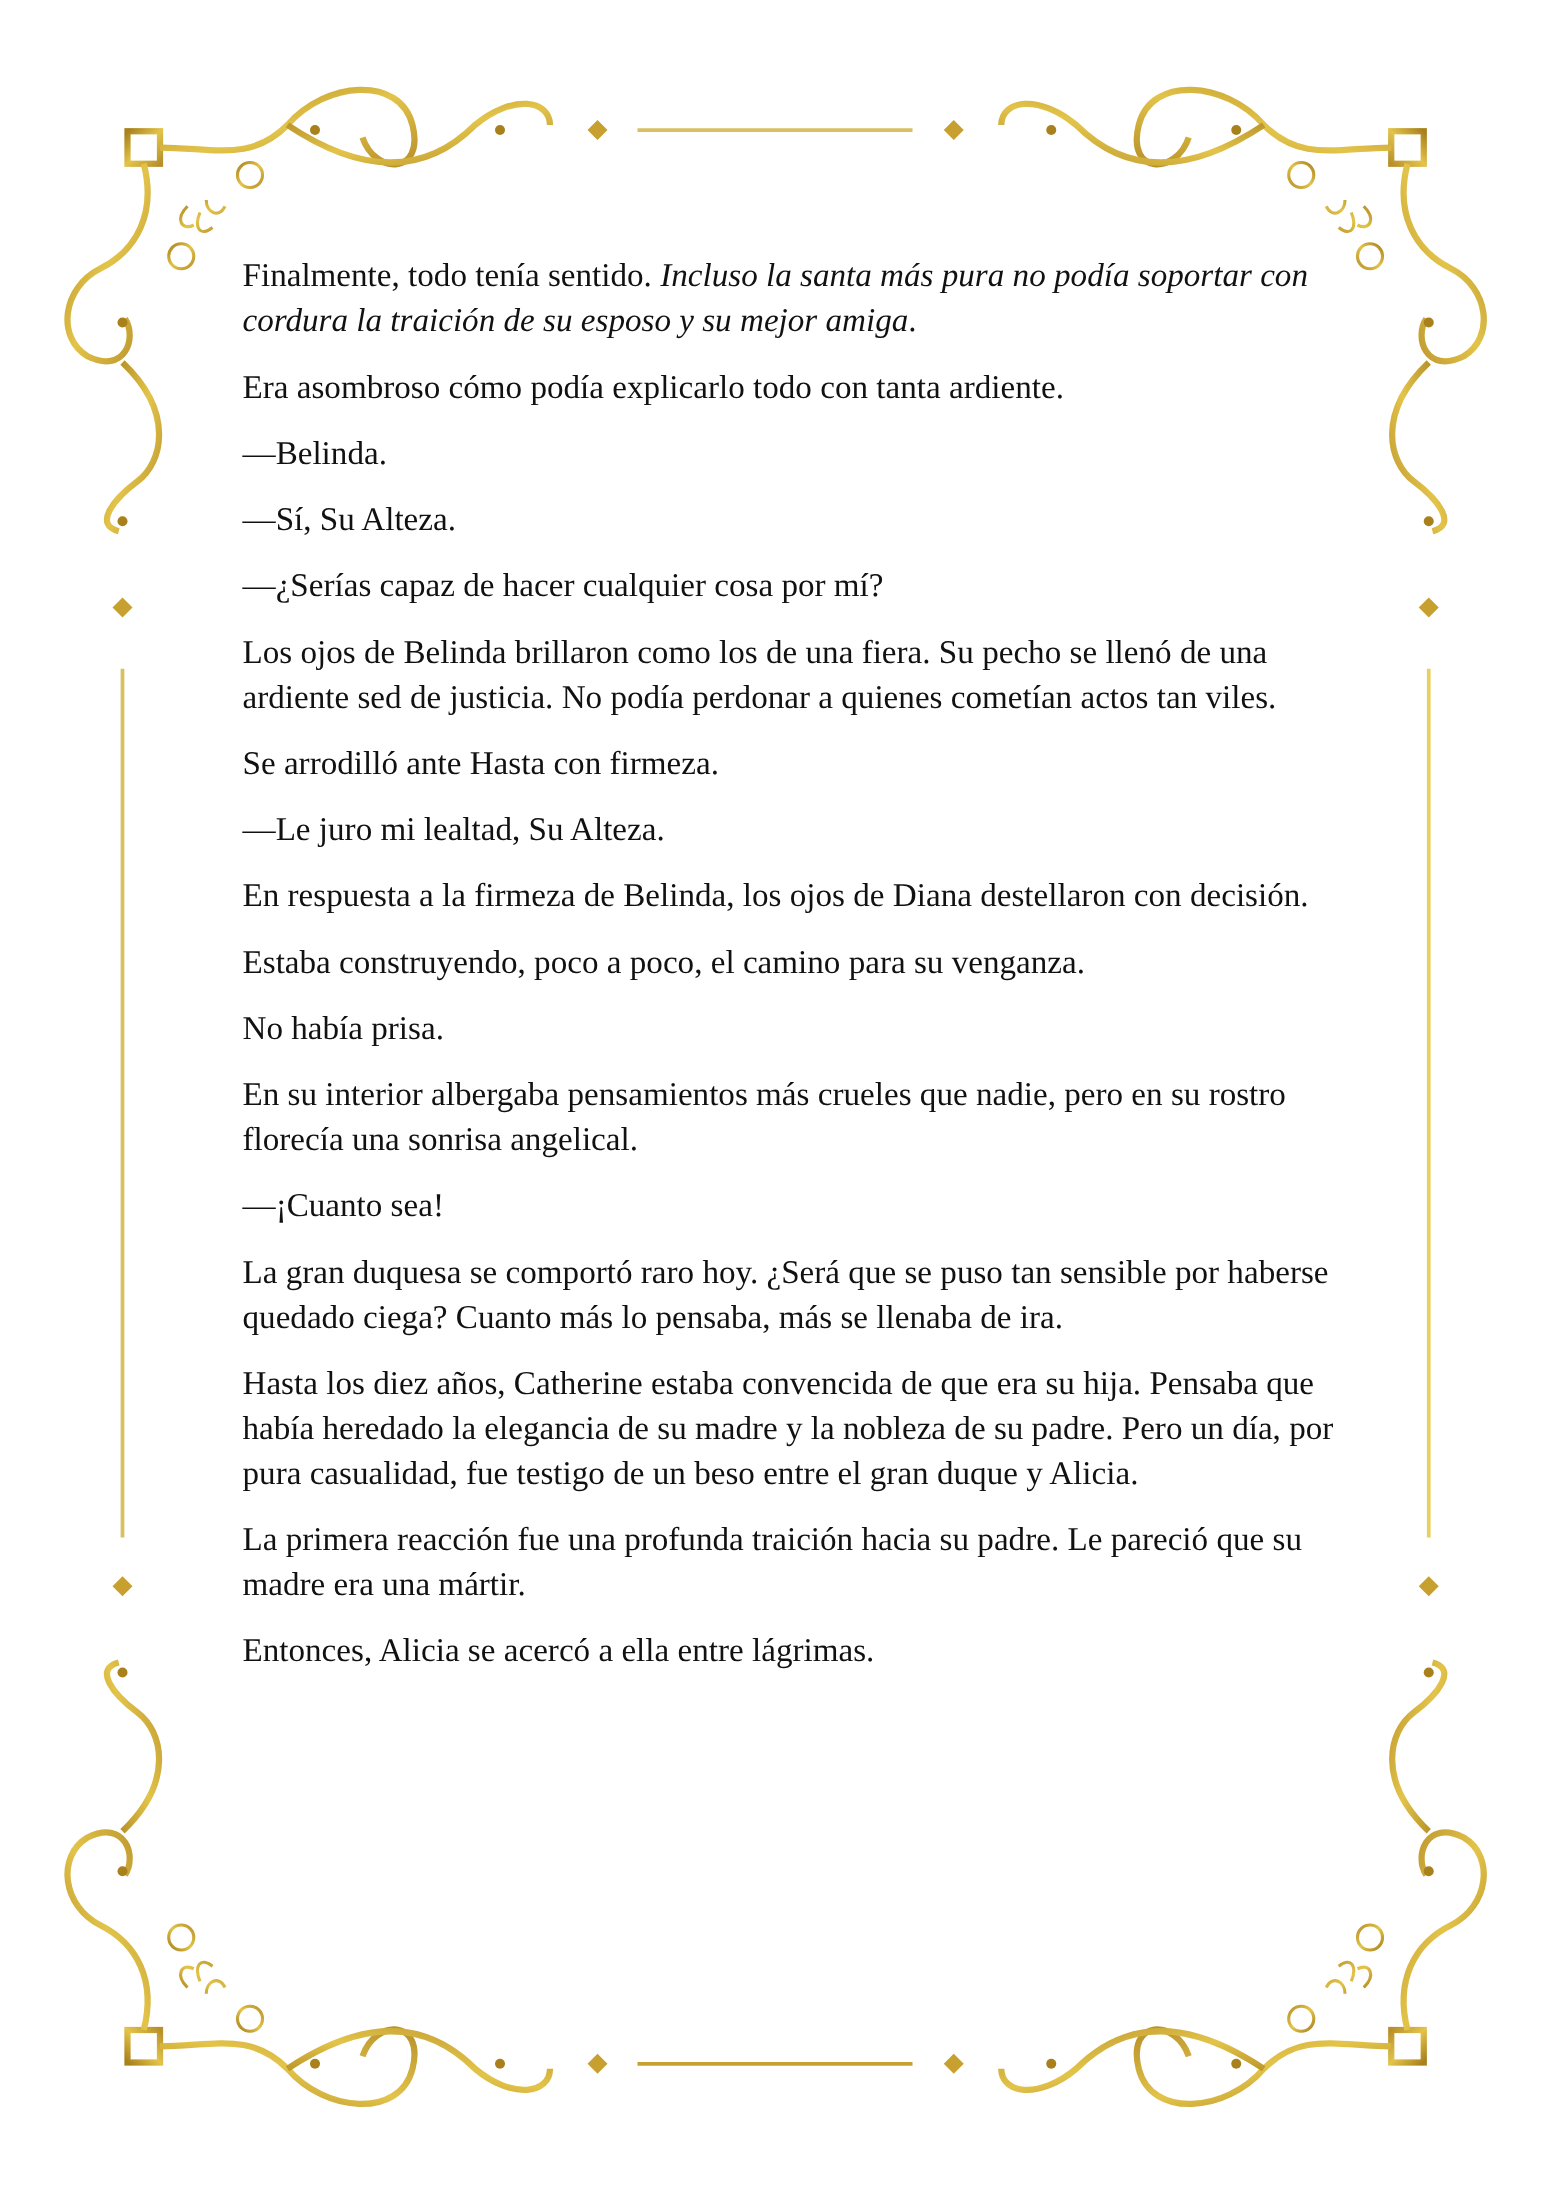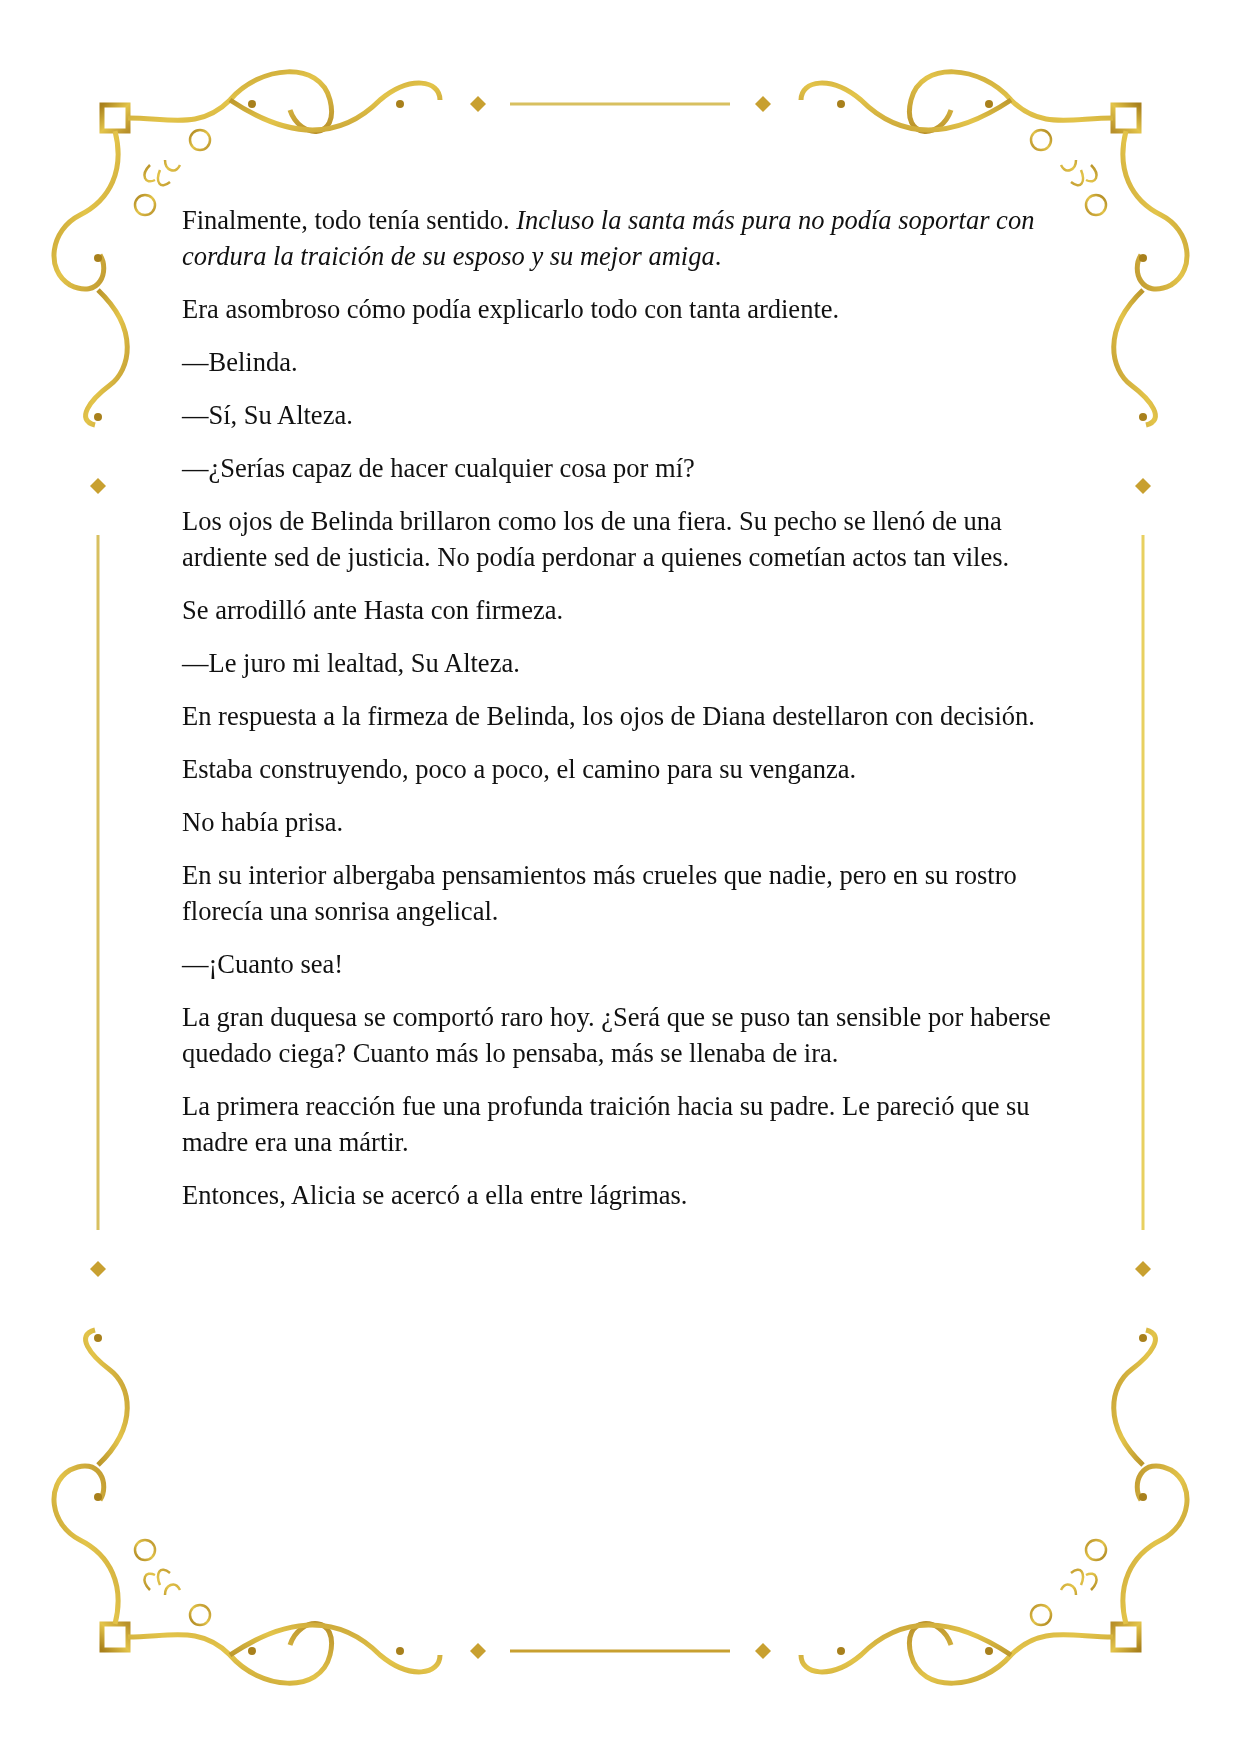--- a/index.html
+++ b/index.html
@@ -3,21 +3,21 @@
   <meta charset="utf-8">
   <style>
     html, body { margin: 0; padding: 0; background: #ffffff; }
     body { width: 1241px; height: 1755px; position: relative; overflow: hidden; }
     .frame { position: absolute; left: 0; top: 0; width: 1241px; height: 1755px; pointer-events: none; }
     .content {
       position: absolute; left: 178px; top: 202px; width: 890px;
       font-family: "Liberation Serif", "DejaVu Serif", serif;
       font-size: 26.5px; line-height: 36px; color: #111111;
     }
-    .content p { margin: 0 0 17px 4px; }
+    .content p { margin: 0 0 17px 16px; }
     .content em { font-style: italic; }
   </style>
 </head>
 <body>
 
 <svg class="frame" viewBox="0 0 1241 1755">
   <defs>
     <linearGradient id="gold" x1="0" y1="0" x2="1" y2="1">
       <stop offset="0" stop-color="#a8801c"></stop>
       <stop offset="0.5" stop-color="#e3c44a"></stop>
@@ -60,15 +60,16 @@
   <p>—¿Serías capaz de hacer cualquier cosa por mí?</p>
   <p>Los ojos de Belinda brillaron como los de una fiera. Su pecho se llenó de una ardiente sed de justicia. No podía perdonar a quienes cometían actos tan viles.</p>
   <p>Se arrodilló ante Hasta con firmeza.</p>
   <p>—Le juro mi lealtad, Su Alteza.</p>
   <p>En respuesta a la firmeza de Belinda, los ojos de Diana destellaron con decisión.</p>
   <p>Estaba construyendo, poco a poco, el camino para su venganza.</p>
   <p>No había prisa.</p>
   <p>En su interior albergaba pensamientos más crueles que nadie, pero en su rostro florecía una sonrisa angelical.</p>
   <p>—¡Cuanto sea!</p>
   <p>La gran duquesa se comportó raro hoy. ¿Será que se puso tan sensible por haberse quedado ciega? Cuanto más lo pensaba, más se llenaba de ira.</p>
+  <p>Hasta los diez años, Catherine estaba convencida de que era su hija. Pensaba que había heredado la elegancia de su madre y la nobleza de su padre. Pero un día, por pura casualidad, fue testigo de un beso entre el gran duque y Alicia.</p>
   <p>La primera reacción fue una profunda traición hacia su padre. Le pareció que su madre era una mártir.</p>
   <p>Entonces, Alicia se acercó a ella entre lágrimas.</p>
 </div>
 
 </body></html>

